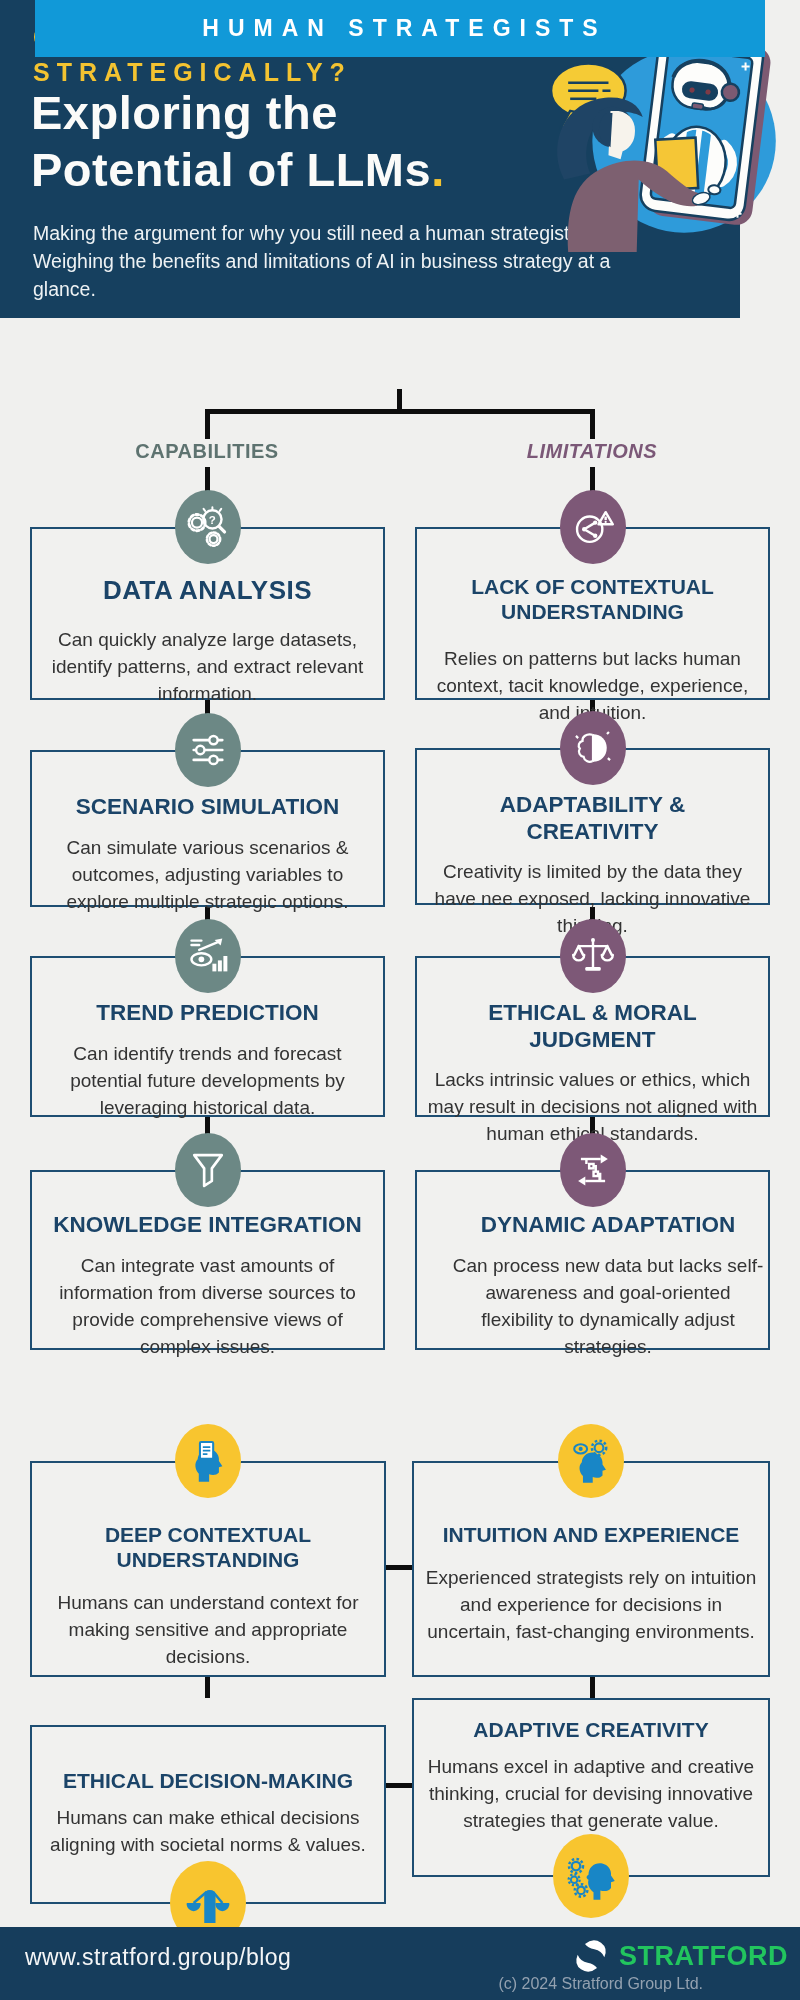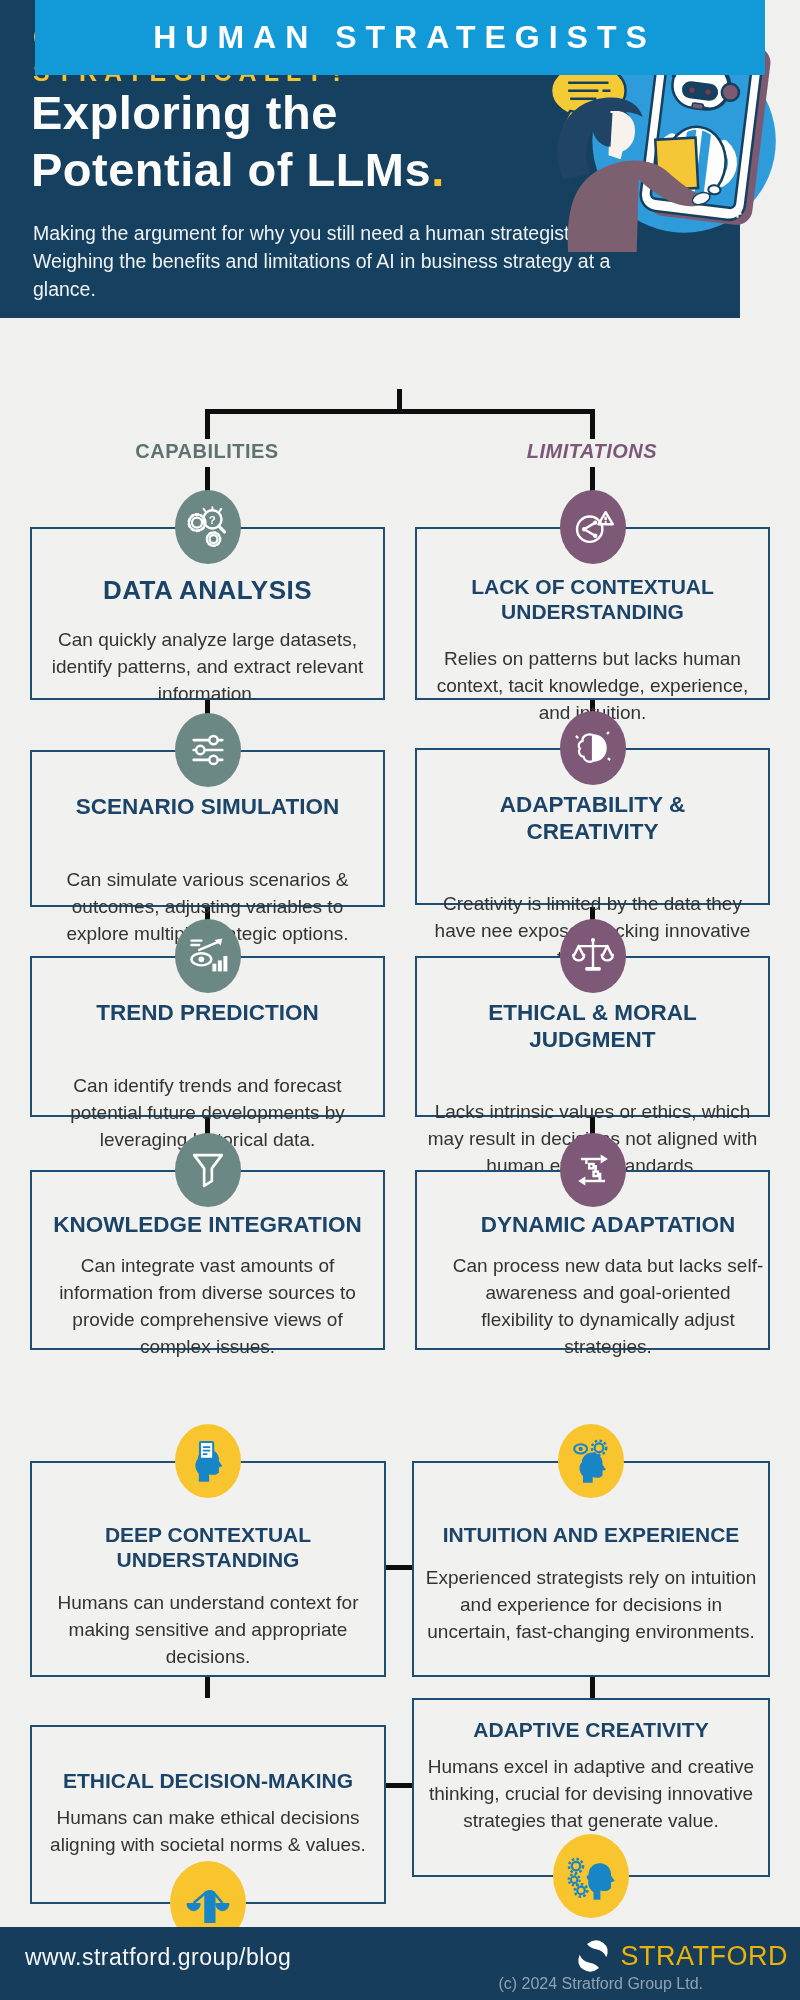--- a/index.html
+++ b/index.html
@@ -10,62 +10,62 @@
   .header{position:absolute;left:0;top:0;width:740px;height:318px;background:#16405F;}
   .kicker{position:absolute;left:33px;top:20px;font-size:25px;font-weight:700;letter-spacing:7px;
           color:#F3C331;line-height:35px;white-space:nowrap;}
   .title{position:absolute;left:31px;top:84px;font-size:47px;font-weight:800;line-height:57px;
          color:#FBFBF9;letter-spacing:.5px;white-space:nowrap;}
   .title .dot{color:#F3C331;}
   .subtitle{position:absolute;left:33px;top:219px;font-size:19.5px;line-height:28px;color:#EEF2F4;}
   .illu{position:absolute;left:548px;top:0;width:252px;height:252px;}
 
   
-  .banner{position:absolute;left:35px;width:730px;height:75px;background:#1199D8;display:flex;
-          align-items:center;justify-content:center;color:#fff;font-weight:700;font-size:32px;
+  .banner{position:absolute;left:35px;width:730px;height:57px;background:#1199D8;display:flex;
+          align-items:center;justify-content:center;color:#fff;font-weight:700;font-size:23px;
           letter-spacing:9px;text-indent:9px;white-space:nowrap;}
 
   
   .vline{position:absolute;width:5px;background:#0D0D0D;}
   .hline{position:absolute;height:5px;background:#0D0D0D;}
 
   .col-label{position:absolute;top:440px;width:300px;text-align:center;font-size:20px;font-weight:700;
              letter-spacing:.5px;}
   #cap-label{left:57px;color:#5E7370;}
   #lim-label{left:442px;color:#7B5877;font-style:italic;}
 
   
   .card{position:absolute;width:355px;background:#F1F1EF;border:2.5px solid #1E4E72;
         box-sizing:border-box;display:flex;flex-direction:column;align-items:center;}
   .card-title{color:#1B4468;font-weight:700;text-align:center;line-height:1.18;max-width:320px;}
   .card-body{color:#333;font-size:19px;line-height:27px;text-align:center;max-width:337px;margin-top:13px;}
   .t26{font-size:26px;letter-spacing:.5px;}
   .t21{font-size:21px;}
   .t22{font-size:22.5px;}
   .r1{padding-top:46px;}   .r1 .card-body{margin-top:20px;}
-  .r2,.r3{padding-top:42px;gap:32px;}
+  .r2,.r3{padding-top:42px;}
   .r4{padding-top:40px;}
   .h1{padding-top:60px;}   .h1 .card-body{margin-top:16px;}
   .h2{padding-top:18px;}   .h2 .card-body{margin-top:10px;}
   .w240{max-width:245px;}
 
   .badge{position:absolute;left:50%;transform:translateX(-50%);width:66px;height:74px;border-radius:50%;
          display:flex;align-items:center;justify-content:center;}
   .badge.top{top:-39px;}
   .badge.bottom{bottom:-43px;}
   .badge.big{width:76px;height:84px;}
   .slate{background:#6C8885;}
   .plum{background:#7D5877;}
   .sun{background:#F8C52F;}
 
   
   .footer{position:absolute;left:0;top:1927px;width:800px;height:73px;background:#163D5C;}
   .f-url{position:absolute;left:25px;top:17px;font-size:23px;color:#F5F6F7;letter-spacing:.5px;cursor:pointer;}
   .f-logo{position:absolute;right:12px;top:9px;display:flex;align-items:center;gap:8px;}
-  .f-brand{color:#eab308;font-weight:400;font-size:27px;letter-spacing:.5px;}
+  .f-brand{color:#22c55e;font-weight:700;font-size:27px;letter-spacing:.5px;}
   .f-copy{position:absolute;left:0;top:48px;width:703px;text-align:right;font-size:16px;color:#93A1B0;}
 </style>
 </head>
 <body>
 
 <div class="page">
 
   <div class="header">
     <div class="kicker">
       <span>CAN AI THINK</span><br>

